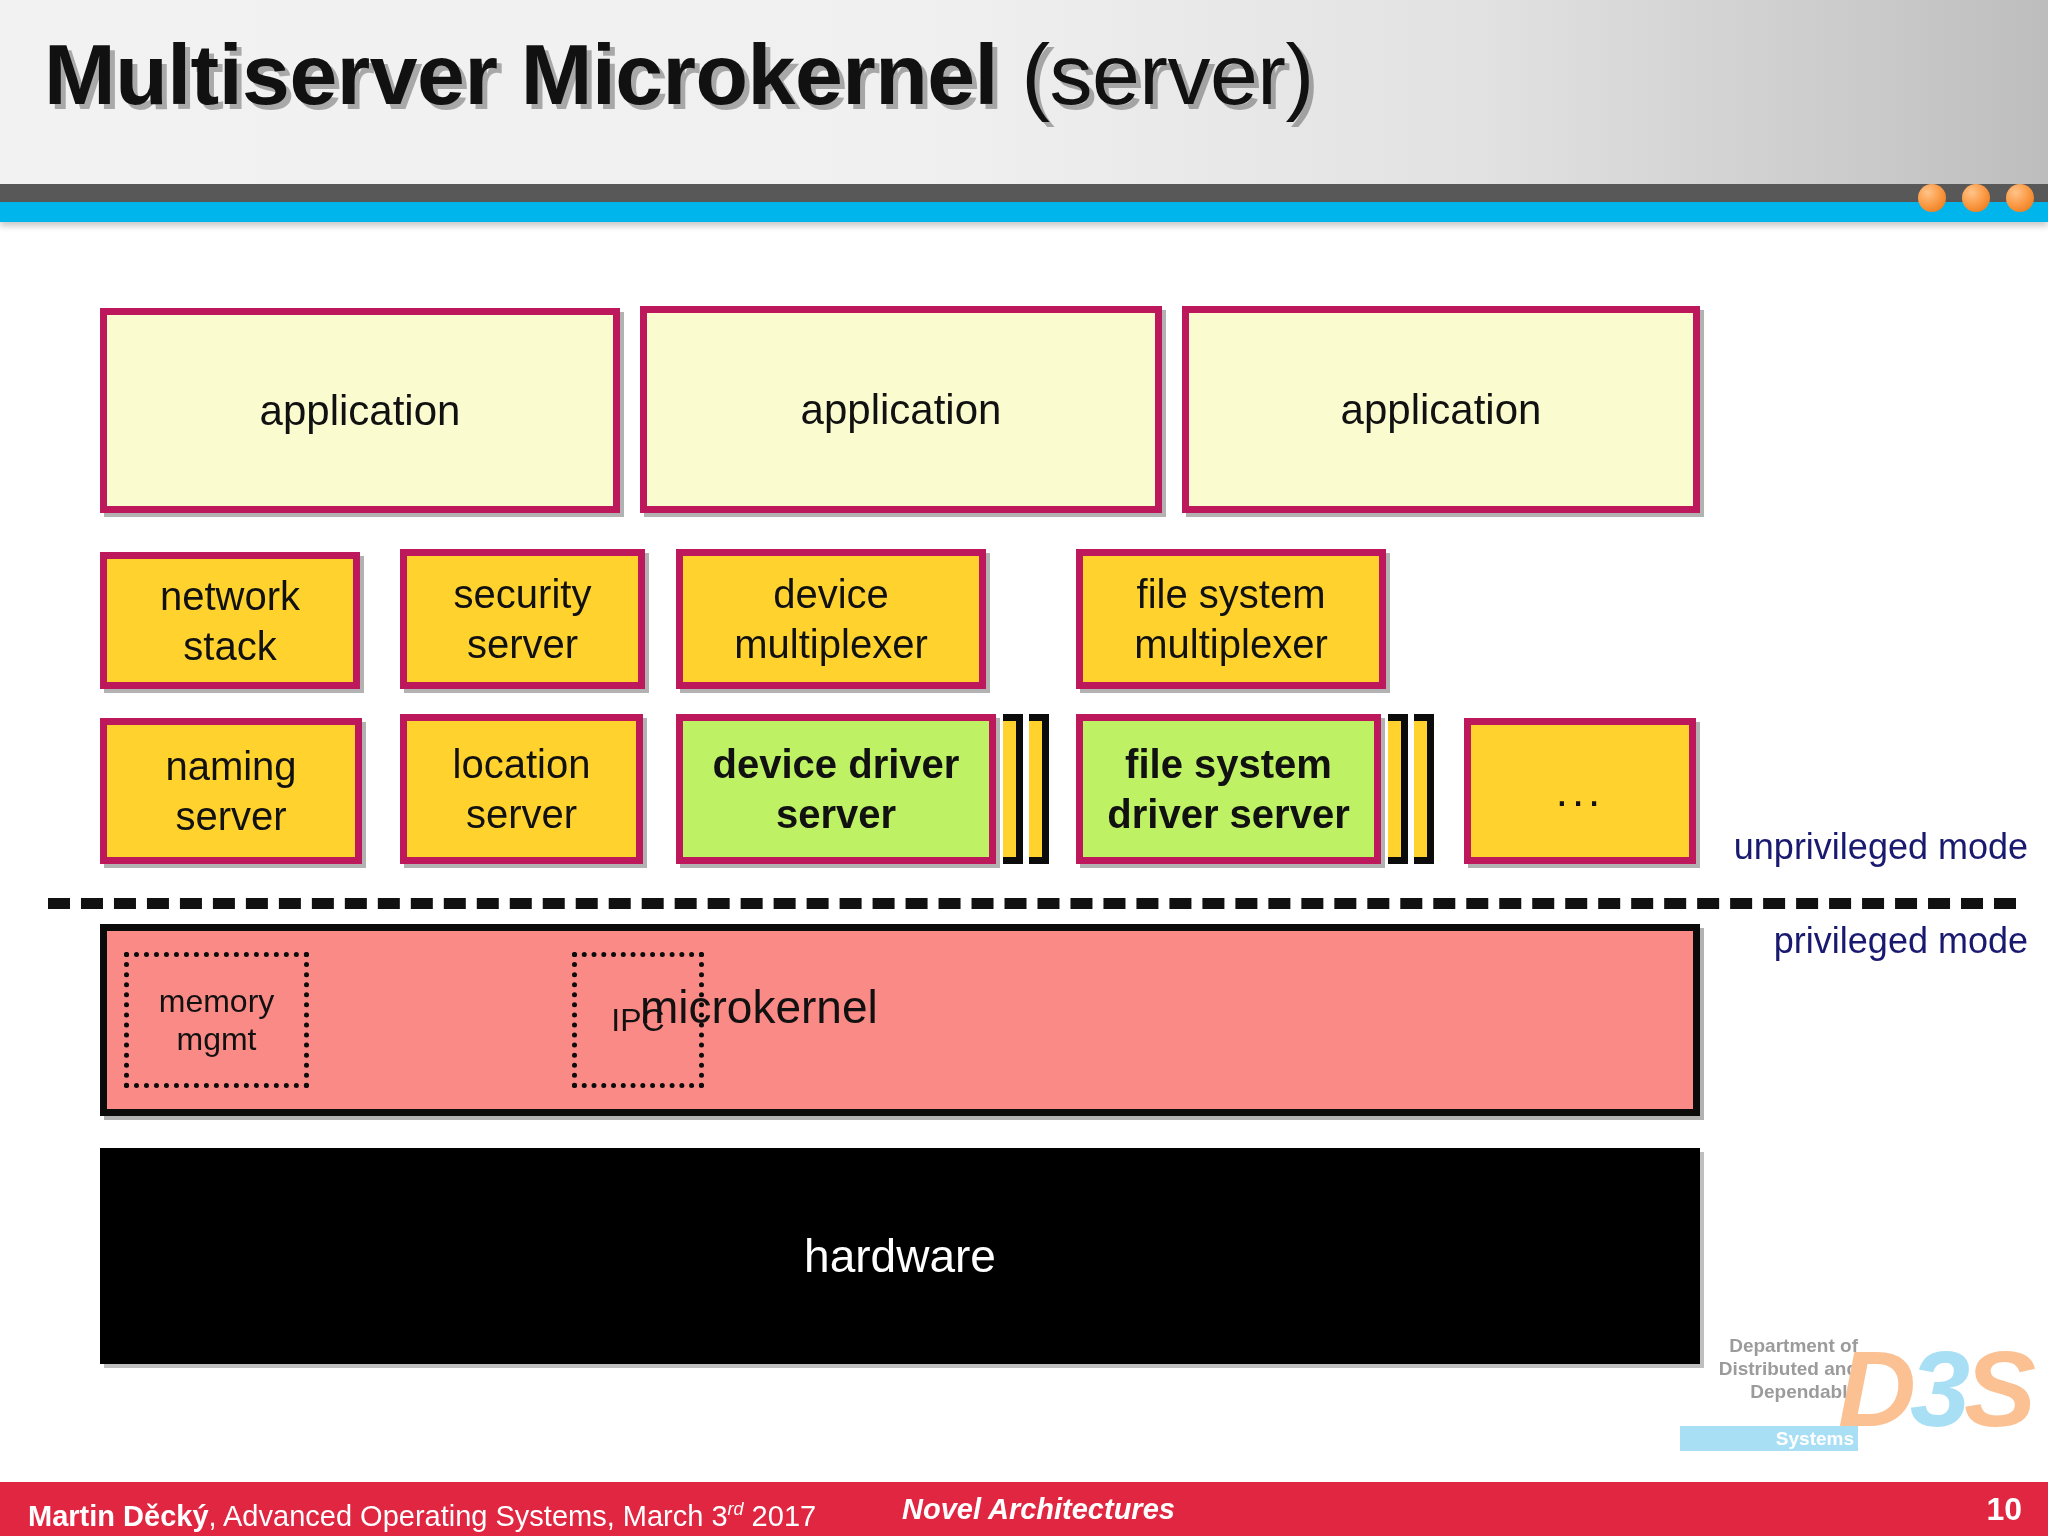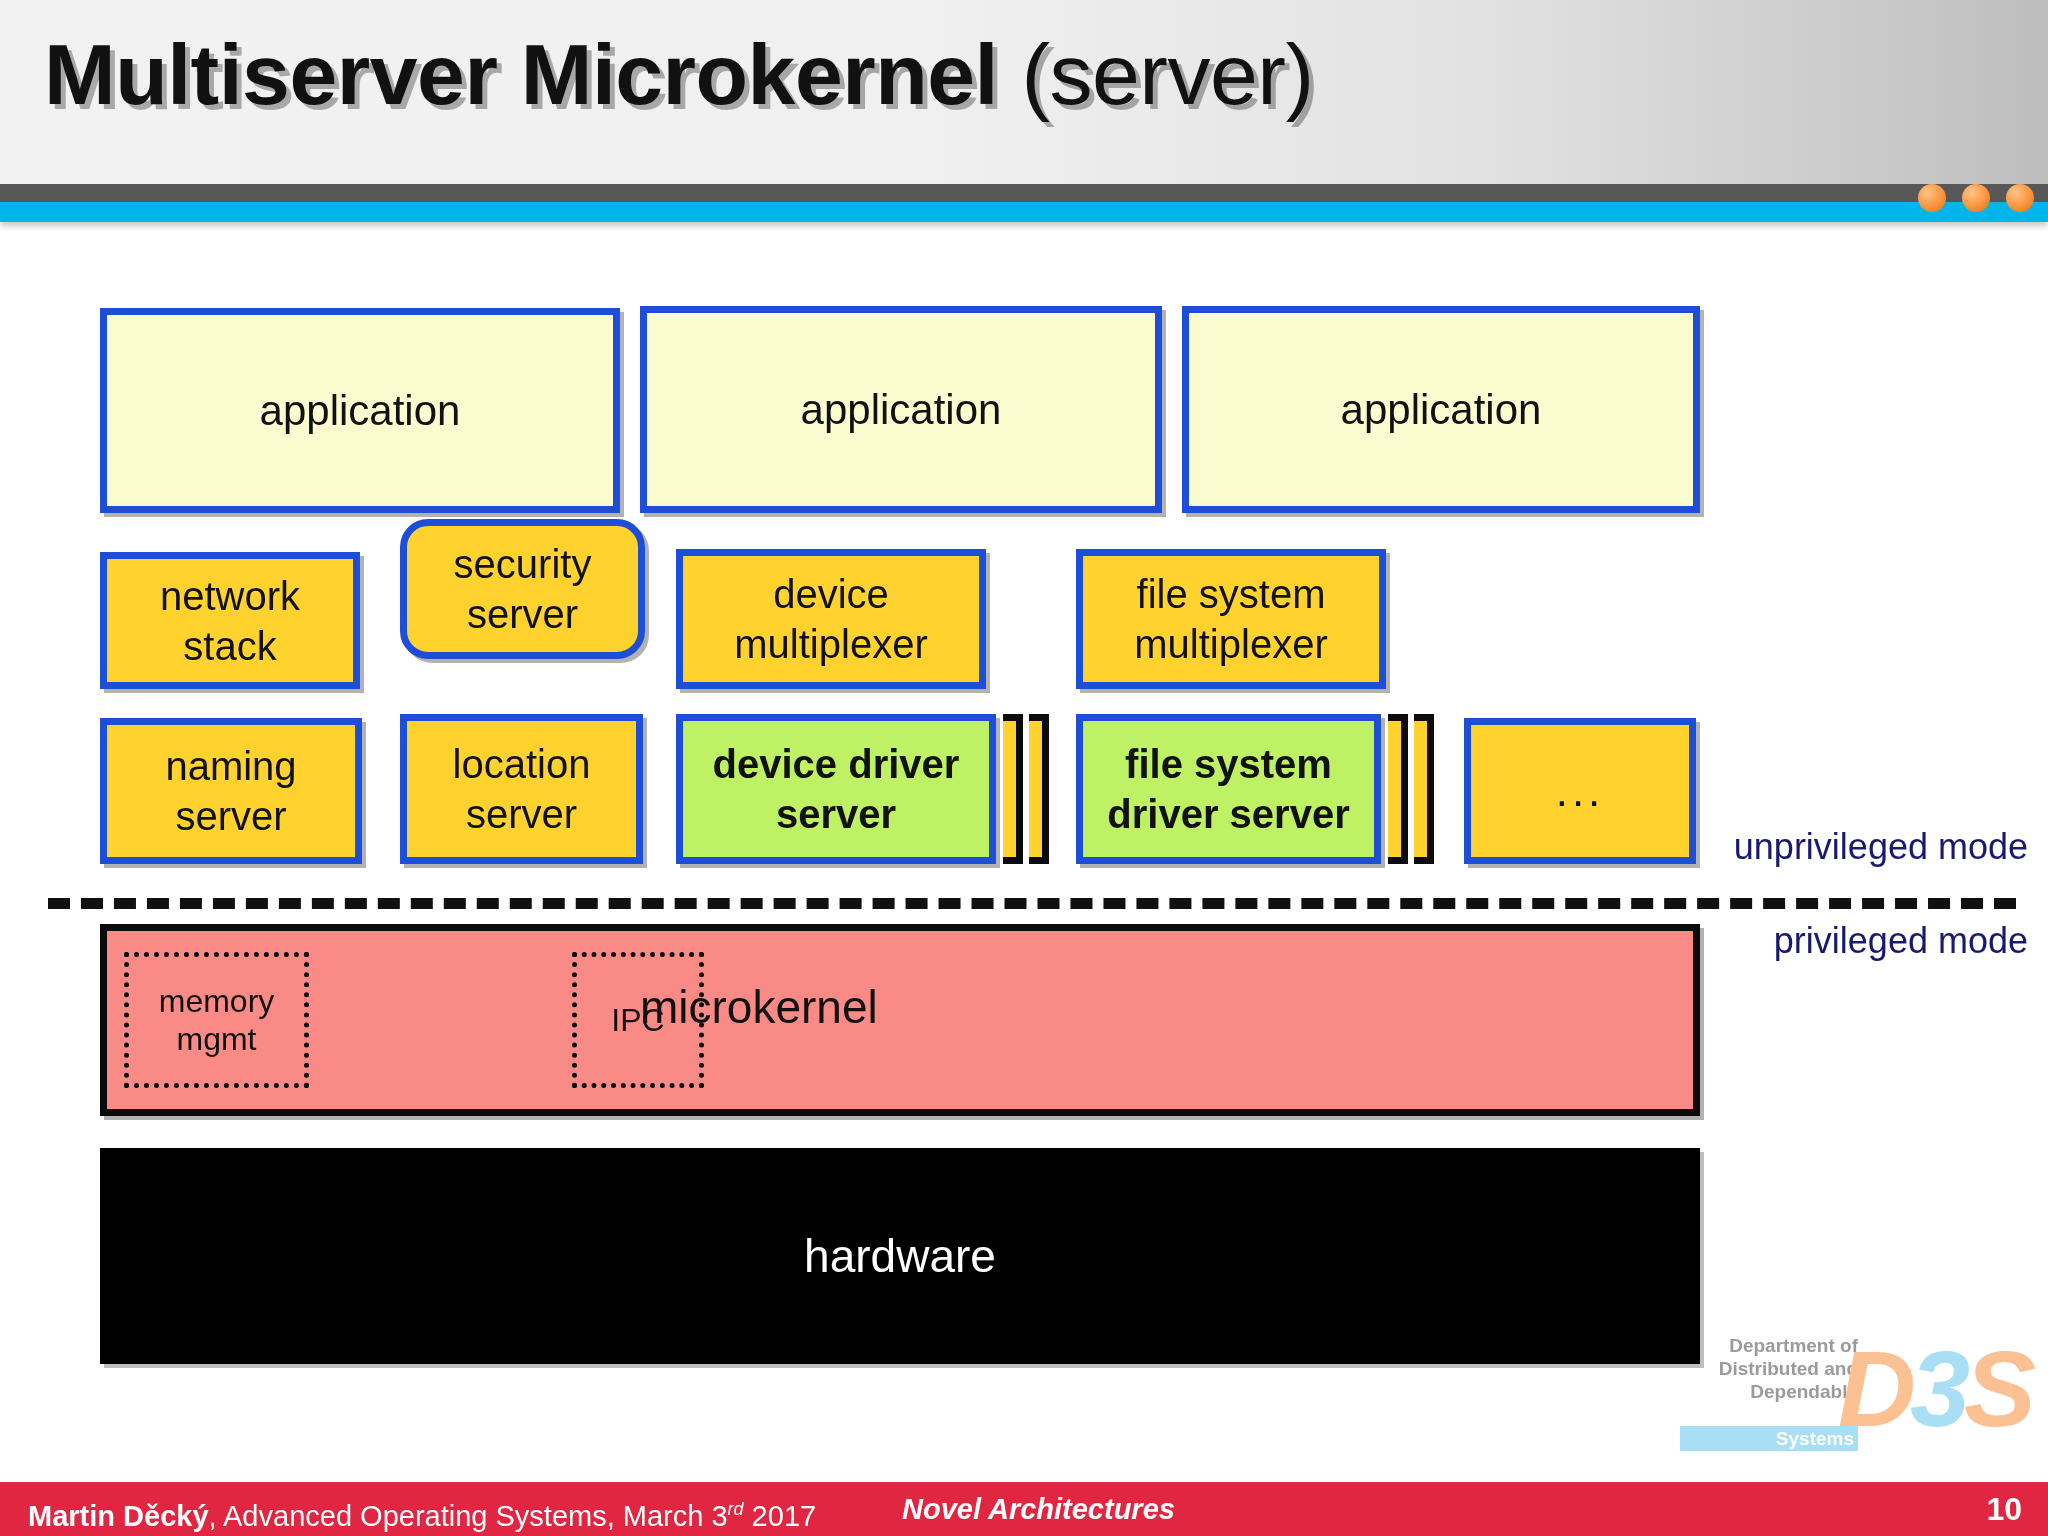--- a/index.html
+++ b/index.html
@@ -61,21 +61,21 @@
   }
   #header-dot-1 { left: 1918px; }
   #header-dot-2 { left: 1962px; }
   #header-dot-3 { left: 2006px; }
 
   
   #diagram { position: absolute; left:0; top:0; width:2048px; height:1536px; }
 
   .dbox {
     position: absolute;
-    border: 7px solid #1d4ed8;
+    border: 7px solid #be185d;
     box-sizing: border-box;
     display: flex;
     align-items: center;
     justify-content: center;
     text-align: center;
     color: #111111;
     font-size: 40px;
     line-height: 50px;
     font-weight: 400;
     box-shadow: 4px 4px 0 rgba(0,0,0,0.30);
@@ -271,21 +271,21 @@
   <div class="dbox app-box" style="left:1182px; top:306px; width:518px; height:207px;">
     <span>application</span>
   </div>
 
   <div class="dbox srv-box" style="left:100px; top:552px; width:260px; height:137px;">
     <span>
       <span>network</span><br>
       <span>stack</span>
     </span>
   </div>
-  <div class="dbox srv-box" style="left:400px; top:519px; width:245px; height:140px;border-radius:28px;">
+  <div class="dbox srv-box" style="left:400px; top:549px; width:245px; height:140px;">
     <span>
       <span>security</span><br>
       <span>server</span>
     </span>
   </div>
   <div class="dbox srv-box" style="left:676px; top:549px; width:310px; height:140px;">
     <span>
       <span>device</span><br>
       <span>multiplexer</span>
     </span>

